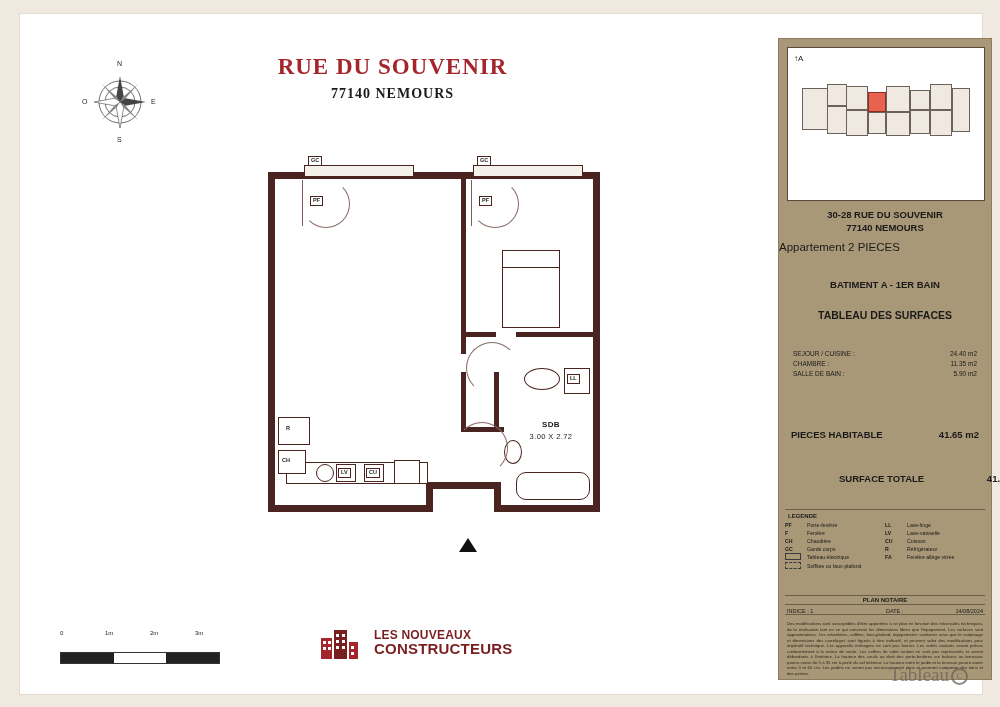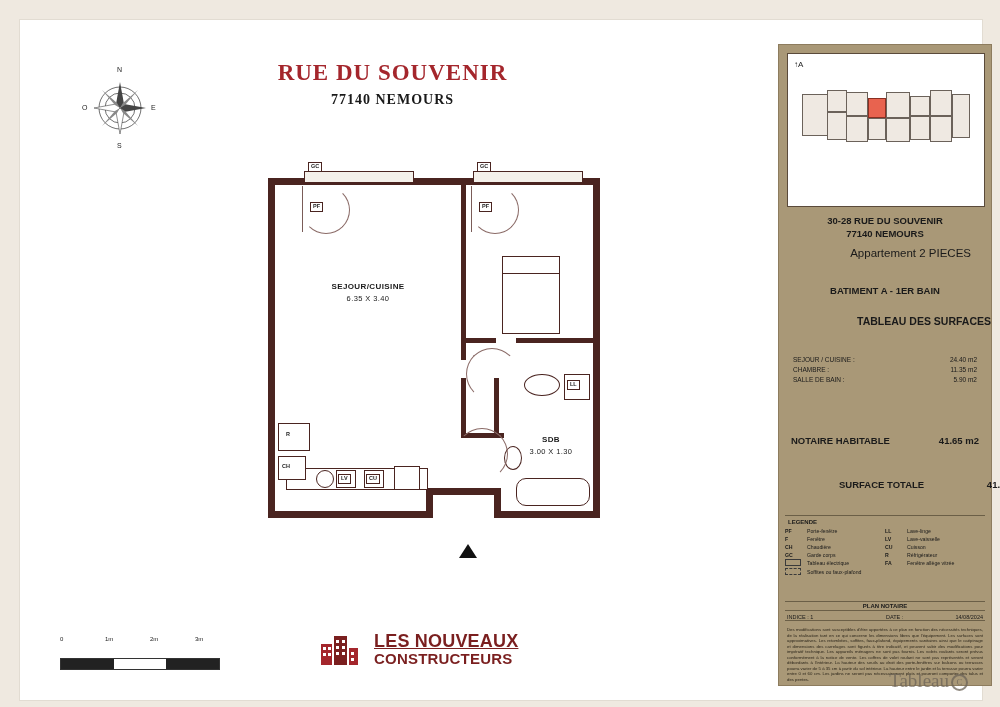--- a/index.html
+++ b/index.html
@@ -3,21 +3,21 @@
 <meta charset="utf-8">
 <style>
   html,body{margin:0;padding:0;}
   body{
     width:1000px;height:707px;
     background:#efe9e0;
     font-family:"Liberation Sans", sans-serif;
     overflow:hidden;
   }
   .page{
-    position:absolute;left:20px;top:20px;width:962px;height:680px;
+    position:absolute;left:20px;top:14px;width:962px;height:680px;
     background:#ffffff;
     box-shadow:0 0 0 1px #e2dcd2;
   }
   
   .plan-area{position:absolute;left:0;top:0;width:745px;height:680px;background:#fff;}
   .title-block{position:absolute;left:0;top:40px;width:745px;text-align:center;}
   .title-main{color:#a4262c;font-family:"Liberation Serif",serif;font-weight:bold;font-size:23px;letter-spacing:1px;}
   .title-sub{color:#1a1a1a;font-family:"Liberation Serif",serif;font-weight:bold;font-size:14px;margin-top:6px;letter-spacing:1px;}
 
   
@@ -40,38 +40,38 @@
   
   .scale{position:absolute;left:40px;top:628px;width:160px;}
   .scale-bar{display:flex;height:10px;border:1px solid #333;}
   .scale-bar div{flex:1;}
   .scale-ticks{position:relative;height:10px;font-size:6px;color:#222;}
   .scale-ticks span{position:absolute;top:-12px;}
 
   
   .logo{position:absolute;left:300px;top:612px;display:flex;align-items:center;gap:8px;}
   .logo-txt{font-family:"Liberation Sans",sans-serif;font-weight:bold;color:#7a1f1f;line-height:1.05;font-size:15px;letter-spacing:.2px;}
-  .logo-txt .l1{font-size:18px;text-decoration:underline;}
+  .logo-txt .l1{font-size:12px;}
   .logo-txt .l2{font-size:15px;}
 
   
   .northtri{position:absolute;left:439px;top:524px;width:0;height:0;border-left:9px solid transparent;border-right:9px solid transparent;border-bottom:14px solid #111;}
 
   
   .cart{position:absolute;left:758px;top:24px;width:212px;height:640px;background:#a99877;border:1px solid #8d7c5e;}
   .key-plan{position:absolute;left:8px;top:8px;width:196px;height:152px;background:#fff;border:1px solid #5a4a3a;}
   .key-plan .arrow{position:absolute;left:6px;top:6px;font-size:8px;color:#222;}
   .mini{position:absolute;left:14px;top:36px;width:168px;height:62px;}
   .mini .blk{position:absolute;background:#efe9e2;border:1px solid #6b625a;}
   .mini .hl{position:absolute;background:#e8634f;border:1px solid #8a2f22;}
 
   .addr{position:absolute;left:0;top:170px;width:212px;text-align:center;color:#1a1a1a;font-size:9.5px;font-weight:bold;line-height:1.35;}
-  .appt{position:absolute;left:0;top:200px;width:192px;text-align:right;color:#1a1a1a;font-size:11.5px;line-height:1.45;}
+  .appt{position:absolute;left:0;top:200px;width:192px;text-align:left;color:#1a1a1a;font-size:11.5px;line-height:1.45;}
   .bat{position:absolute;left:0;top:240px;width:212px;text-align:center;color:#1a1a1a;font-size:9.5px;font-weight:bold;}
-  .tds{position:absolute;left:0;top:270px;width:212px;text-align:right;color:#1a1a1a;font-size:10.5px;font-weight:bold;}
+  .tds{position:absolute;left:0;top:270px;width:212px;text-align:center;color:#1a1a1a;font-size:10.5px;font-weight:bold;}
 
   .surf-list{position:absolute;left:14px;top:310px;width:184px;font-size:6.5px;color:#1a1a1a;}
   .surf-list .row{display:flex;justify-content:space-between;line-height:1.5;}
 
   .hab{position:absolute;left:0;top:390px;width:212px;padding:0 12px;box-sizing:border-box;display:flex;justify-content:space-between;font-size:9.5px;font-weight:bold;color:#1a1a1a;}
   .tot{position:absolute;left:0;top:434px;width:212px;padding:0 12px;box-sizing:border-box;display:flex;justify-content:space-between;font-size:9.5px;font-weight:bold;color:#1a1a1a;margin-left:48px;}
 
   .legend{position:absolute;left:6px;top:470px;width:200px;border-top:1px solid #6b5f47;padding-top:3px;}
   .legend-title{font-size:6px;font-weight:bold;color:#1a1a1a;margin-left:3px;}
   .legend-grid{display:flex;gap:0;margin-top:2px;}
@@ -148,31 +148,27 @@
       <div class="tag" style="left:40px;top:-16px;">GC</div>
       <div class="tag" style="left:209px;top:-16px;">GC</div>
       <div class="tag" style="left:42px;top:24px;">PF</div>
       <div class="tag" style="left:211px;top:24px;">PF</div>
 
       <div class="doorarc" style="left:34px;top:8px;width:46px;height:46px;border-color:#8a6a66;border-left-color:transparent;border-top-color:transparent;"></div>
       <div class="doorarc" style="left:203px;top:8px;width:46px;height:46px;border-color:#8a6a66;border-left-color:transparent;border-top-color:transparent;"></div>
       <div class="thin" style="left:34px;top:8px;width:1px;height:46px;background:#7a5c58;"></div>
       <div class="thin" style="left:203px;top:8px;width:1px;height:46px;background:#7a5c58;"></div>
 
-      <div class="room-label" style="left:20px;top:104px;width:160px;">
-        <span>SEJOUR/CUISINE</span>
-        <span class="dim">6.35 X 3.40</span>
-      </div>
       <div class="room-label" style="left:215px;top:104px;width:110px;">
         <span>CHAMBRE</span>
         <span class="dim">3.10 X 3.65</span>
       </div>
-      <div class="room-label" style="left:240px;top:248px;width:86px;margin-top:9px;">
+      <div class="room-label" style="left:240px;top:248px;width:86px;">
         <span>SDB</span>
-        <span class="dim">3.00 X 1.30</span>
+        <span class="dim">3.00 X 2.72</span>
       </div>
 
       <div class="fix" style="left:234px;top:78px;width:56px;height:76px;"></div>
       <div class="fix" style="left:234px;top:78px;width:56px;height:16px;"></div>
 
       <div class="fix" style="left:18px;top:290px;width:140px;height:20px;"></div>
       <div class="fix" style="left:10px;top:245px;width:30px;height:26px;"></div>
       <div class="tag-noborder" style="left:18px;top:253px;">R</div>
       <div class="fix" style="left:10px;top:278px;width:26px;height:22px;"></div>
       <div class="tag-noborder" style="left:14px;top:285px;">CH</div>
@@ -278,21 +274,21 @@
         <span>CHAMBRE :</span>
         <span>11.35 m2</span>
       </div>
       <div class="row">
         <span>SALLE DE BAIN :</span>
         <span>5.90 m2</span>
       </div>
     </div>
 
     <div class="hab">
-      <span>NOTAIRE HABITABLE</span>
+      <span>PIECES HABITABLE</span>
       <span>41.65 m2</span>
     </div>
     <div class="tot">
       <span>SURFACE TOTALE</span>
       <span>41.65 m2</span>
     </div>
 
     <div class="legend">
       <div class="legend-title">LEGENDE</div>
       <div class="legend-grid">

